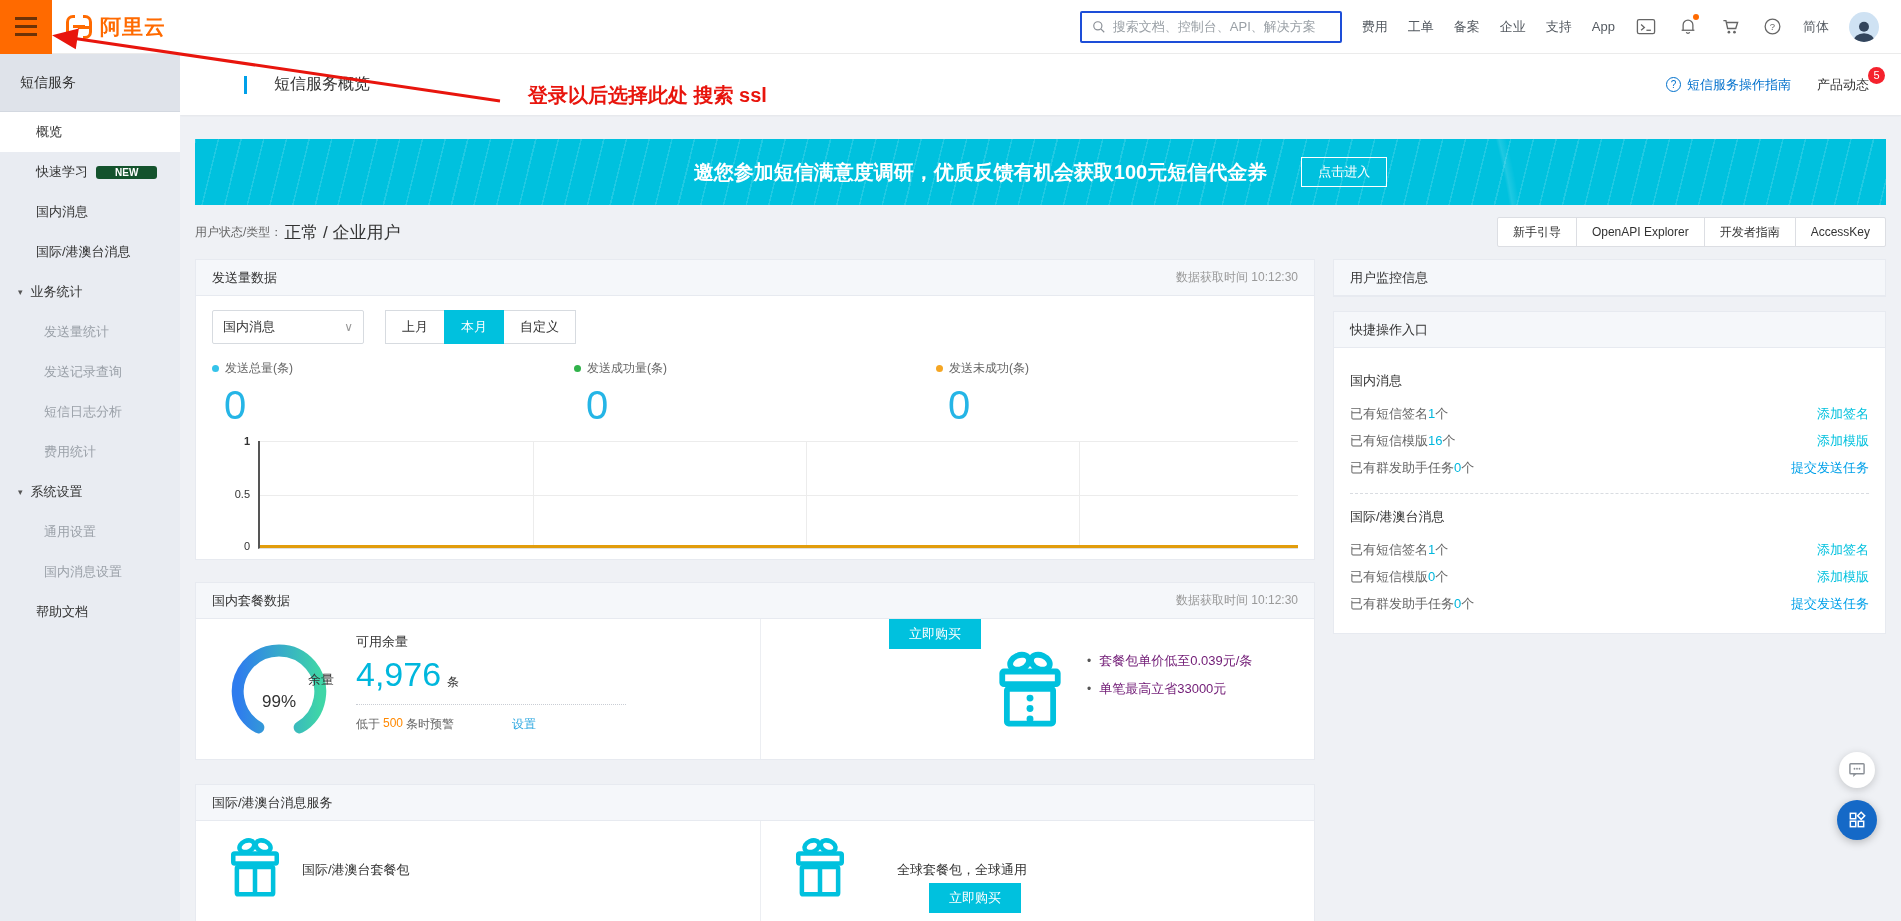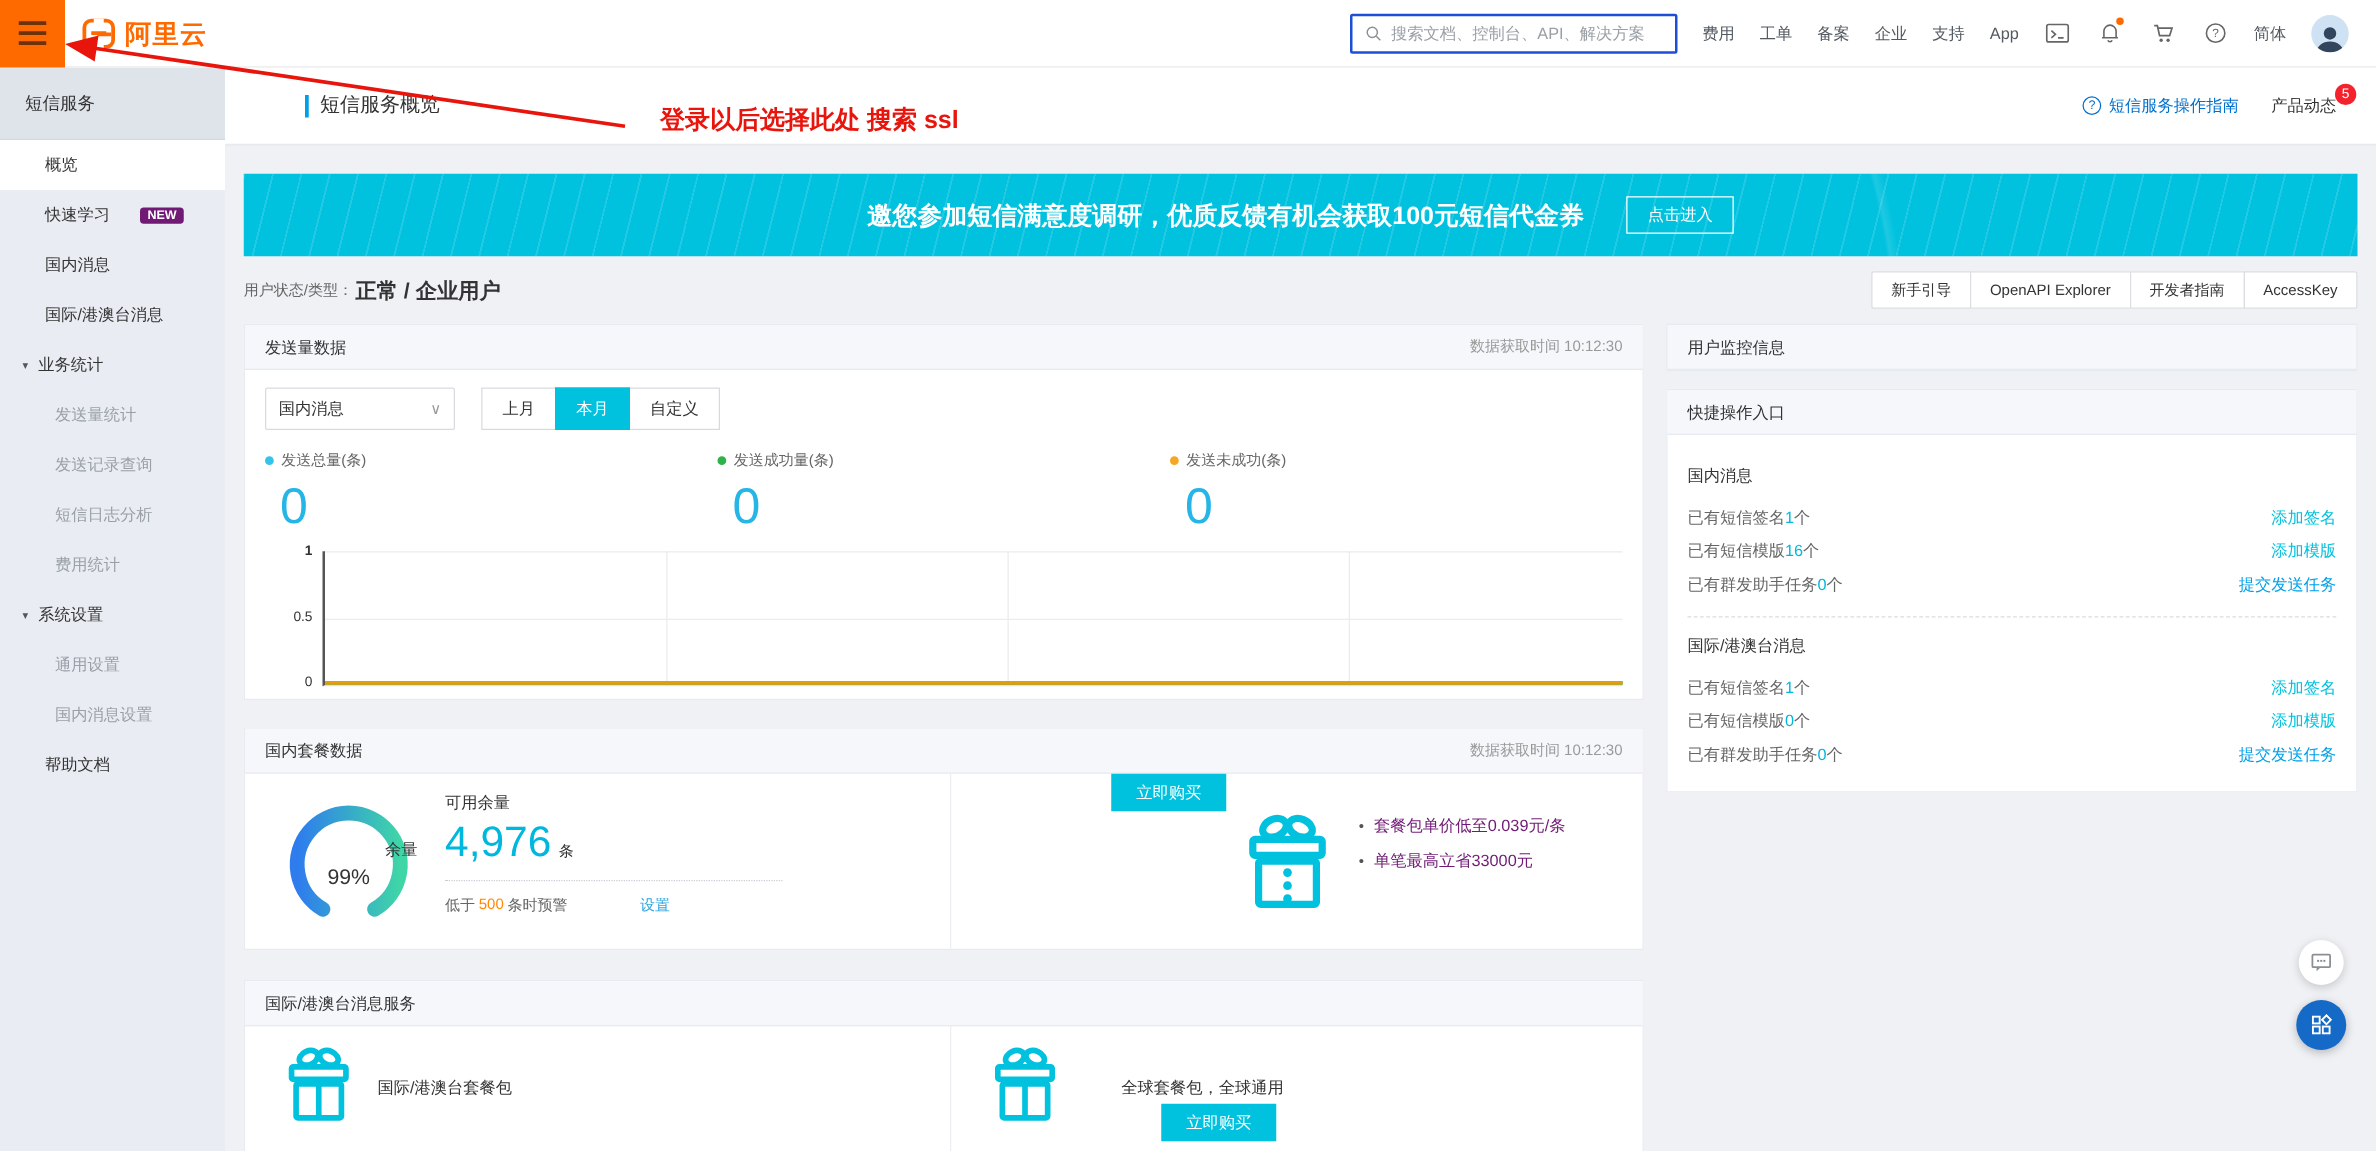--- a/index.html
+++ b/index.html
@@ -30,46 +30,46 @@
     display:flex; align-items:flex-end; justify-content:center; cursor:pointer; }
   .sidebar { position:absolute; left:0; top:54px; bottom:0; width:180px; background:#e9ecf2; z-index:5; }
   .sb-title { height:58px; display:flex; align-items:center; padding-left:20px; font-size:14px;
     color:#333; background:#dfe3ea; border-bottom:1px solid #d3d8e0; }
   .sb-item { height:40px; display:flex; align-items:center; padding-left:36px; font-size:13px;
     color:#333; cursor:pointer; }
   .sb-item.active { background:#fff; }
   .sb-item.group { padding-left:18px; gap:8px; }
   .sb-item.group .tri { font-size:9px; color:#555; }
   .sb-item.sub { padding-left:44px; color:#9aa0a8; }
-  .sb-badge { margin-left:24px; background:#701a75; color:#fff; font-size:10px; font-weight:bold;
-    padding:1px 6px; border-radius:3px; }
+  .sb-badge { margin-left:8px; background:#14532d; color:#fff; font-size:10px; font-weight:bold;
+    padding:1px 19px; border-radius:3px; }
   .page { position:absolute; left:180px; top:54px; right:0; height:867px; overflow:hidden; }
   .page-header { height:61px; background:#fff; display:flex; align-items:center;
     padding:0 26px 0 20px; box-shadow:0 1px 2px rgba(0,0,0,.05); position:relative; z-index:4; }
-  .ph-title { display:flex; align-items:center; gap:9px; font-size:16px; color:#333;padding-left:44px; }
+  .ph-title { display:flex; align-items:center; gap:27px; font-size:16px; color:#333;padding-left:44px; }
   .ph-title .accent { width:3px; height:18px; background:#00A0E9; }
   .ph-right { margin-left:auto; display:flex; align-items:center; gap:26px; }
   .guide { display:flex; align-items:center; gap:6px; color:#0070CC; font-size:13px; cursor:pointer; }
   .qcirc { width:15px; height:15px; border:1px solid #0070CC; border-radius:50%; font-size:10px;
     display:flex; align-items:center; justify-content:center; }
   .news { position:relative; font-size:13px; color:#333; cursor:pointer; padding-right:6px; }
   .news .badge { position:absolute; top:-9px; right:-10px; min-width:17px; height:17px; background:#F5222D;
     color:#fff; border-radius:9px; font-size:11px; display:flex; align-items:center; justify-content:center; padding:0 4px; }
   .content { padding:24px 15px 0 15px; }
   .banner { height:66px; background:
       repeating-linear-gradient(104deg, rgba(255,255,255,.13) 0 1.5px, transparent 1.5px 22px),
       radial-gradient(circle at 38% 260%, transparent 64%, rgba(255,255,255,.12) 64.3%, transparent 65%),
       #00C1DE;
     display:flex; align-items:center; justify-content:center; gap:34px; }
   .banner .btxt { color:#fff; font-size:20px; font-weight:bold; }
   .banner .bbtn { border:1px solid #fff; color:#fff; font-size:13px; padding:5px 16px;
     background:transparent; cursor:pointer; font-family:inherit; }
   .statusrow { height:54px; display:flex; align-items:center; }
   .statusrow .lab { font-size:12px; color:#666; }
-  .statusrow .val { font-size:17px; font-weight:bold; color:#333; margin-left:2px;text-align:right; }
+  .statusrow .val { font-size:17px; font-weight:normal; color:#333; margin-left:2px;text-align:right; }
   .btn-group { margin-left:auto; display:flex; }
   .btn-group button { background:#fff; border:1px solid #dcdee3; height:30px; padding:0 15px;
     font-size:12px; color:#333; margin-left:-1px; cursor:pointer; font-family:inherit; }
   .btn-group button:first-child { border-radius:2px 0 0 2px; margin-left:0; }
   .btn-group button:last-child { border-radius:0 2px 2px 0; }
   .cols { display:flex; gap:18px; align-items:flex-start; }
   .maincol { width:1120px; flex:0 0 1120px; }
   .rightcol { flex:1; }
   .card { background:#fff; border:1px solid #e7eaf0; }
   .card-h { height:36px; background:#f5f7fa; border-bottom:1px solid #e7eaf0; display:flex;

